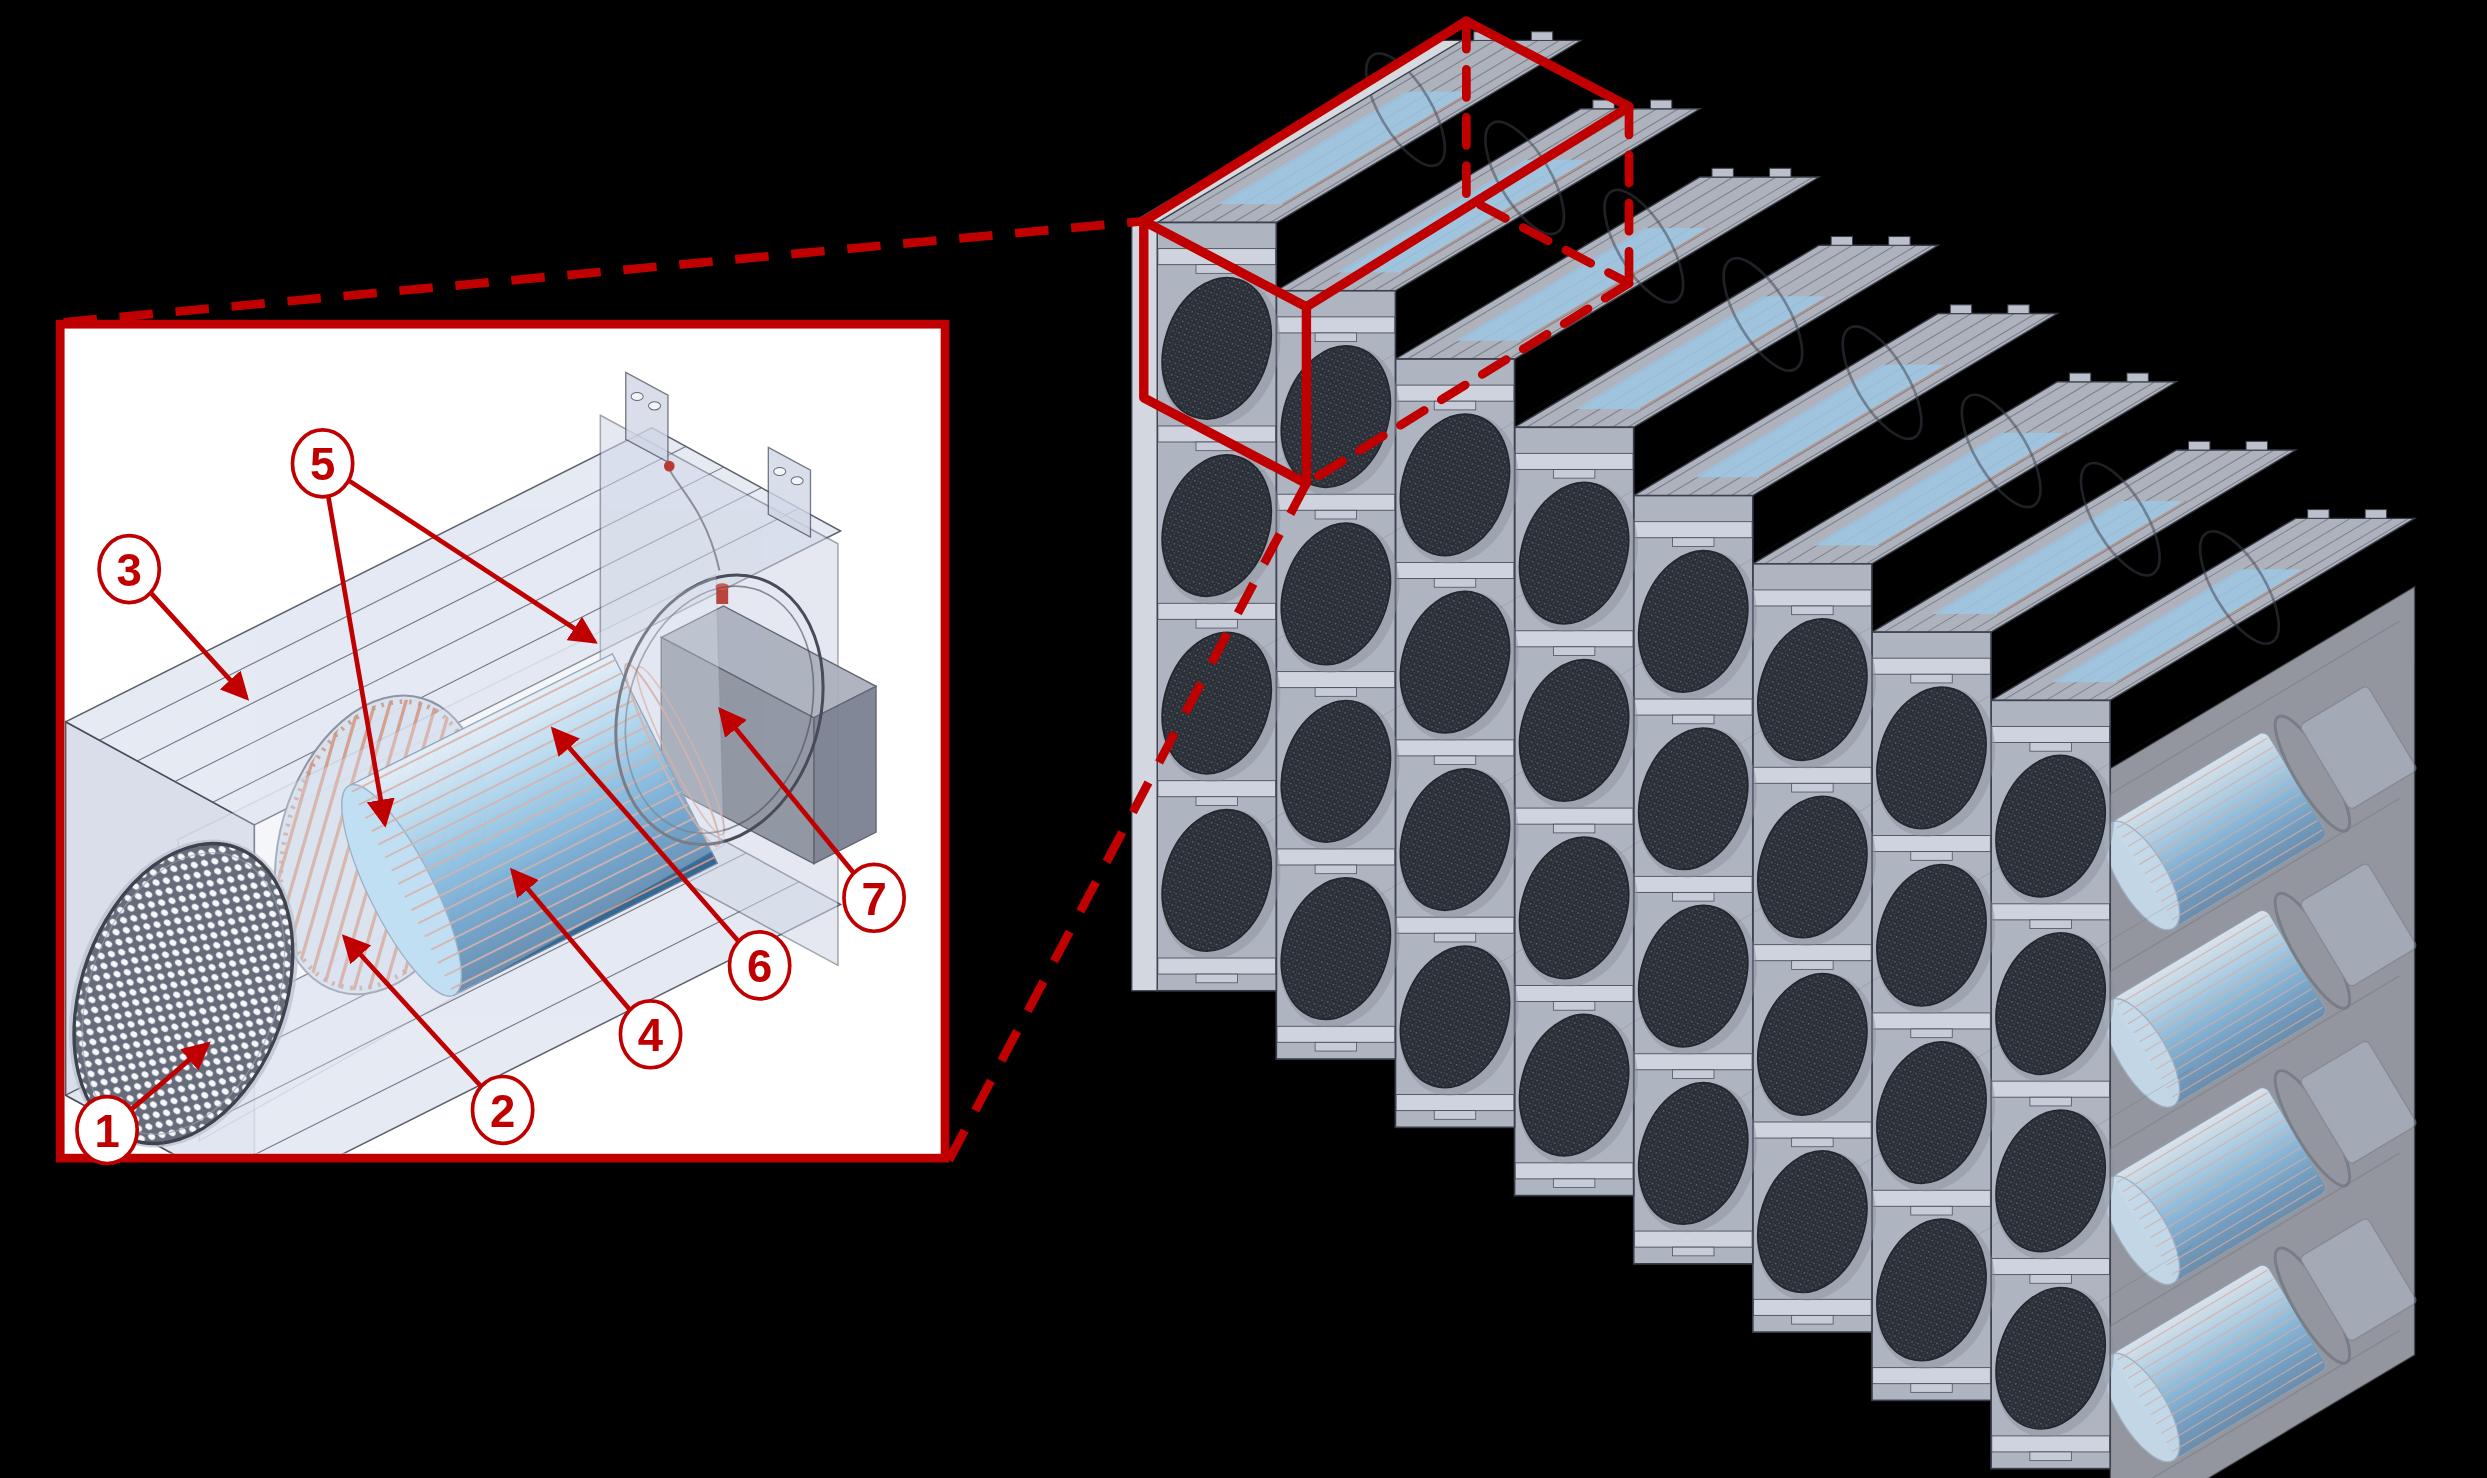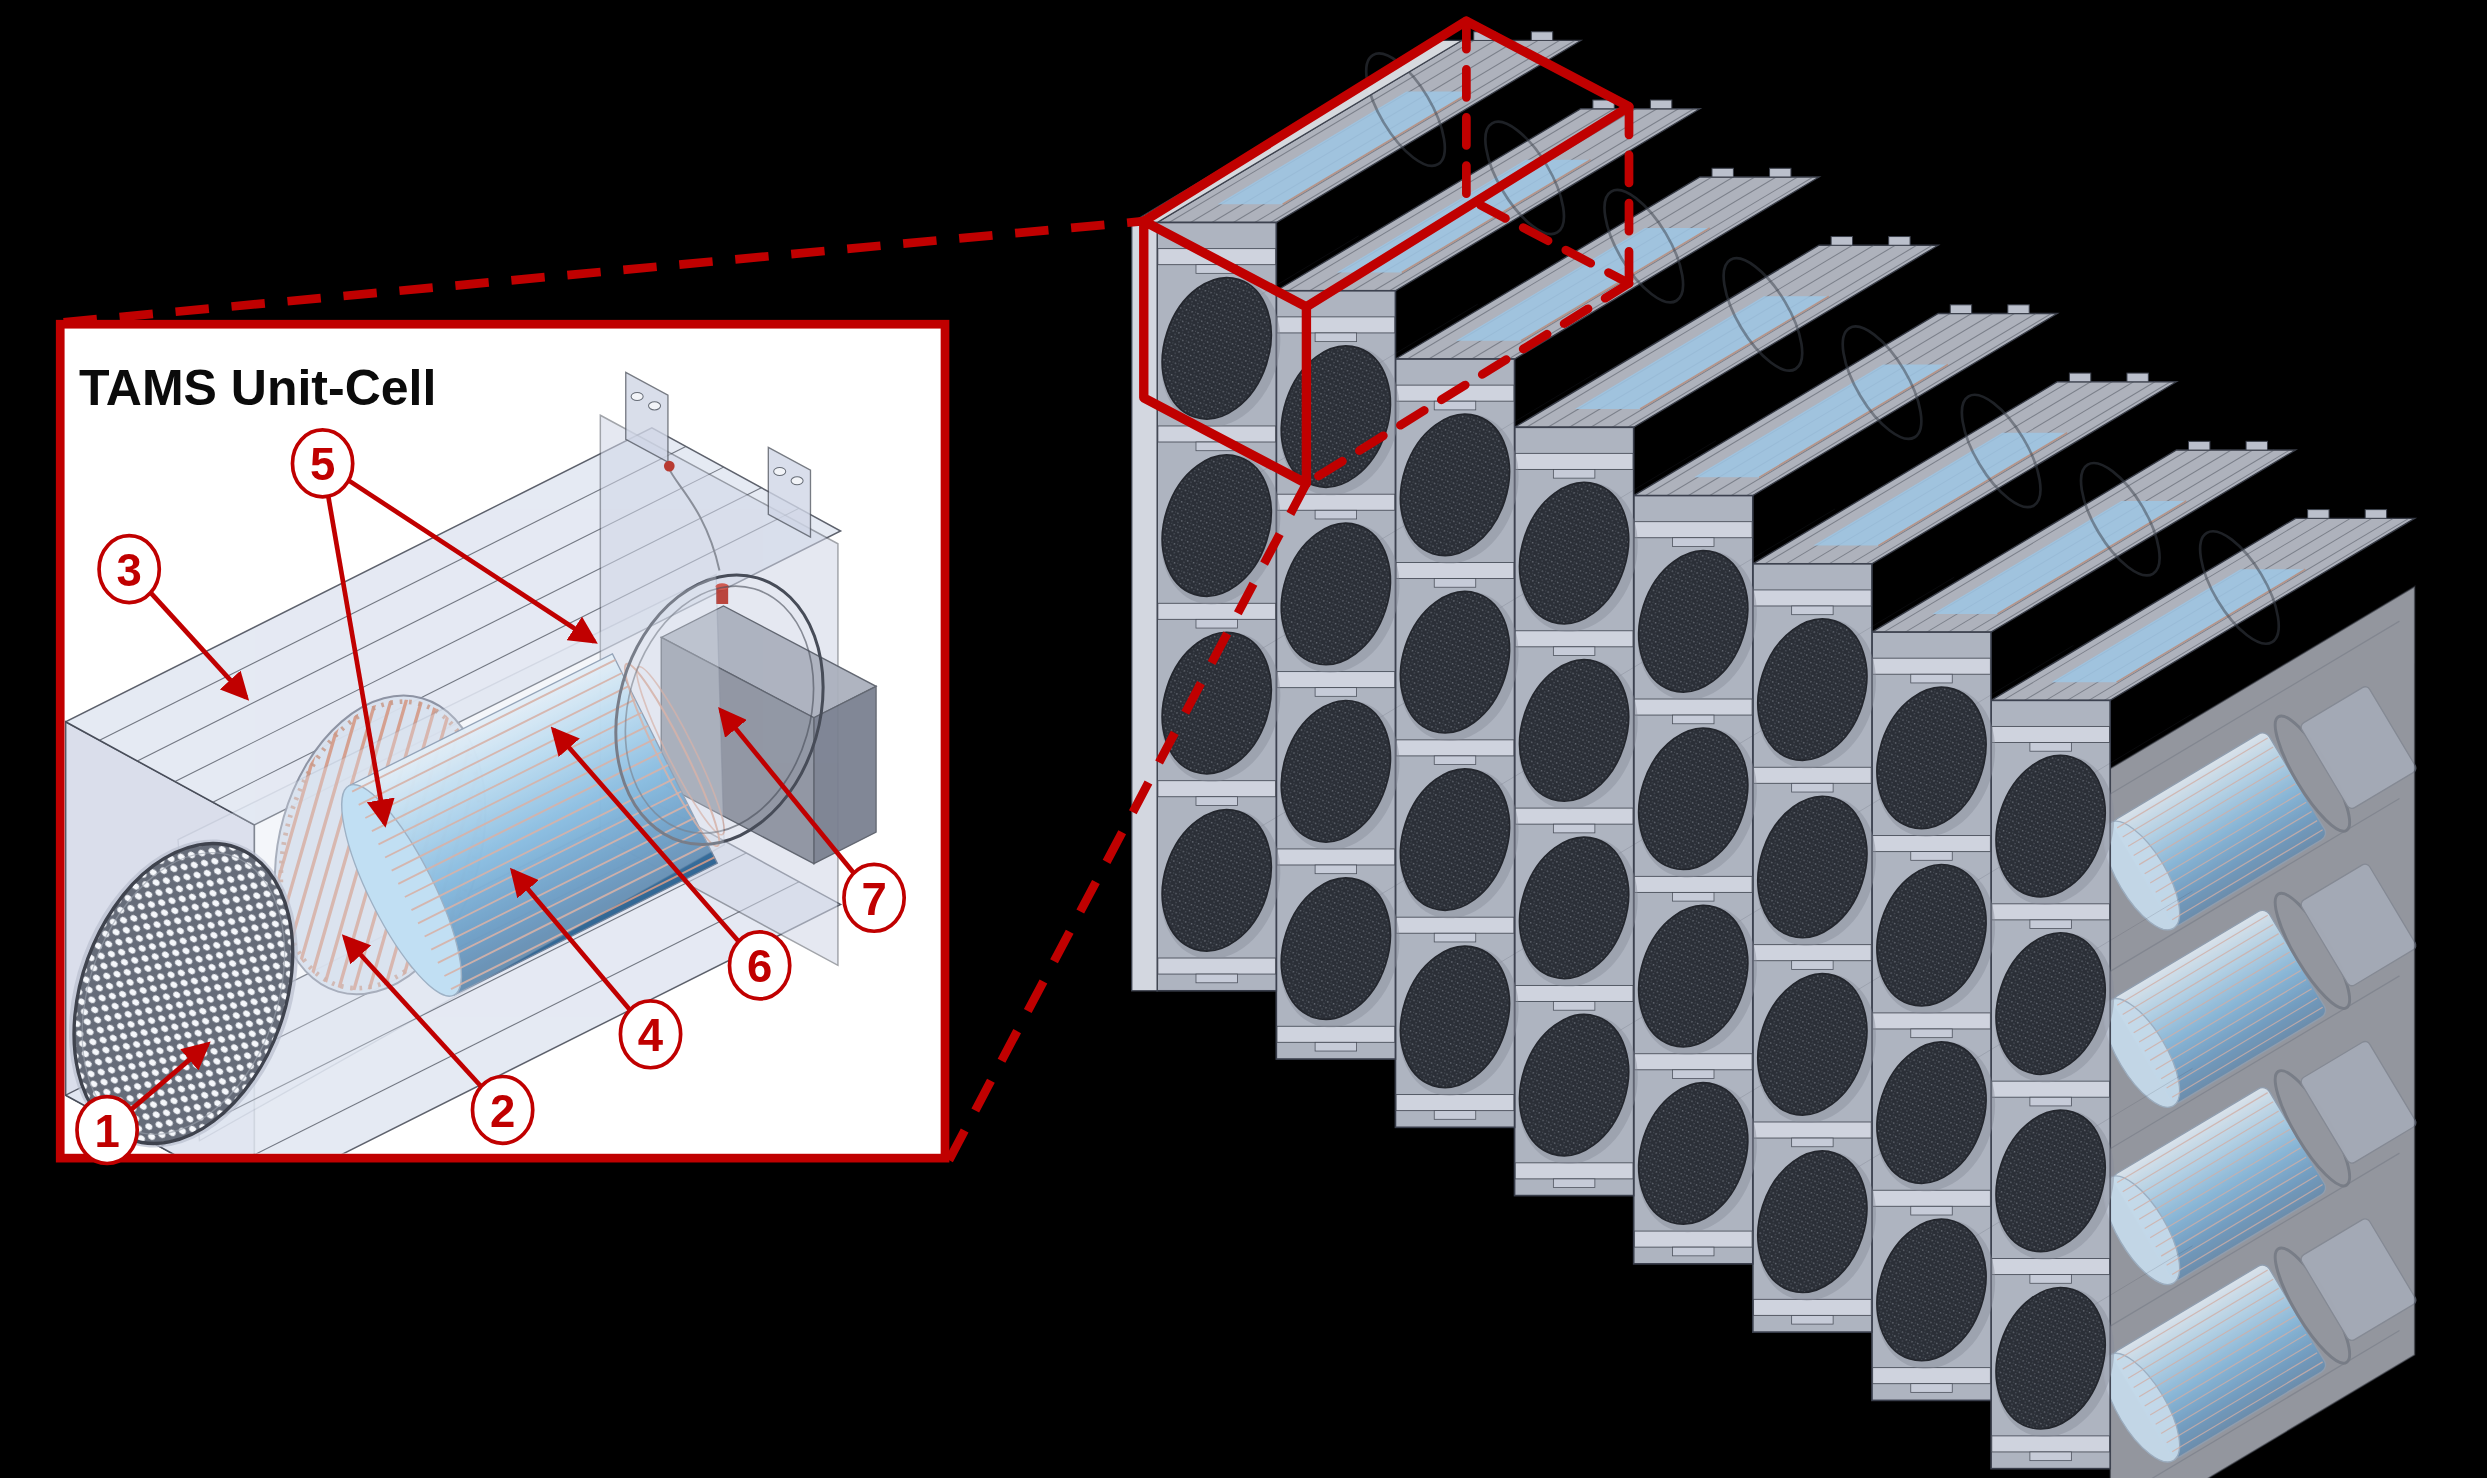--- a/index.html
+++ b/index.html
@@ -542,15 +542,14 @@
           <ellipse cx="1135" cy="1442" rx="45" ry="50" fill="#ffffff" stroke="#c00000" stroke-width="5.5"></ellipse>
           <text x="1135" y="1444" text-anchor="middle" dominant-baseline="central" font-size="68" font-weight="600" fill="#c00000" font-family="&quot;Liberation Sans&quot;, sans-serif">6</text>
         </g>
         <g>
           <line x1="1276.2449000856784" y1="1304.618218445371" x2="1077" y2="1061" stroke="#c00000" stroke-width="7" marker-end="url(#ah)"></line>
           <ellipse cx="1306" cy="1341" rx="45" ry="50" fill="#ffffff" stroke="#c00000" stroke-width="5.5"></ellipse>
           <text x="1306" y="1343" text-anchor="middle" dominant-baseline="central" font-size="68" font-weight="600" fill="#c00000" font-family="&quot;Liberation Sans&quot;, sans-serif">7</text>
         </g>
       </g>
     </svg>
-  <div id="inset-title">TAMS Unit-Cell</div>
 </div>
 
 
 </body></html>

